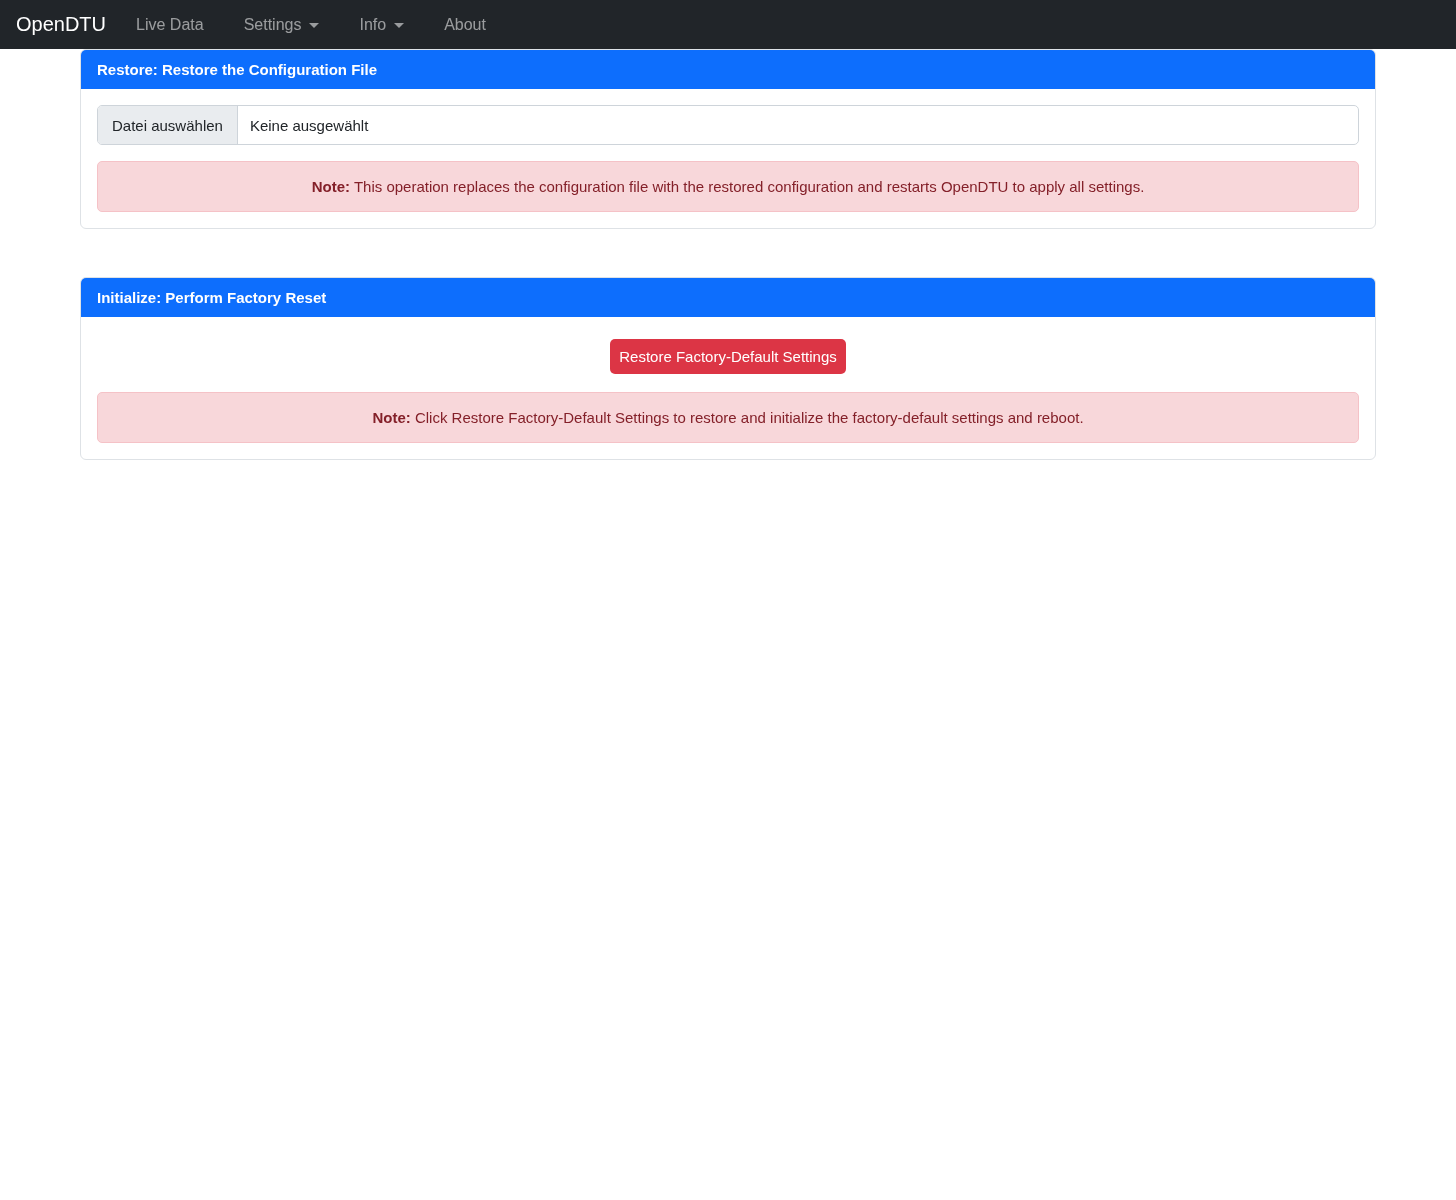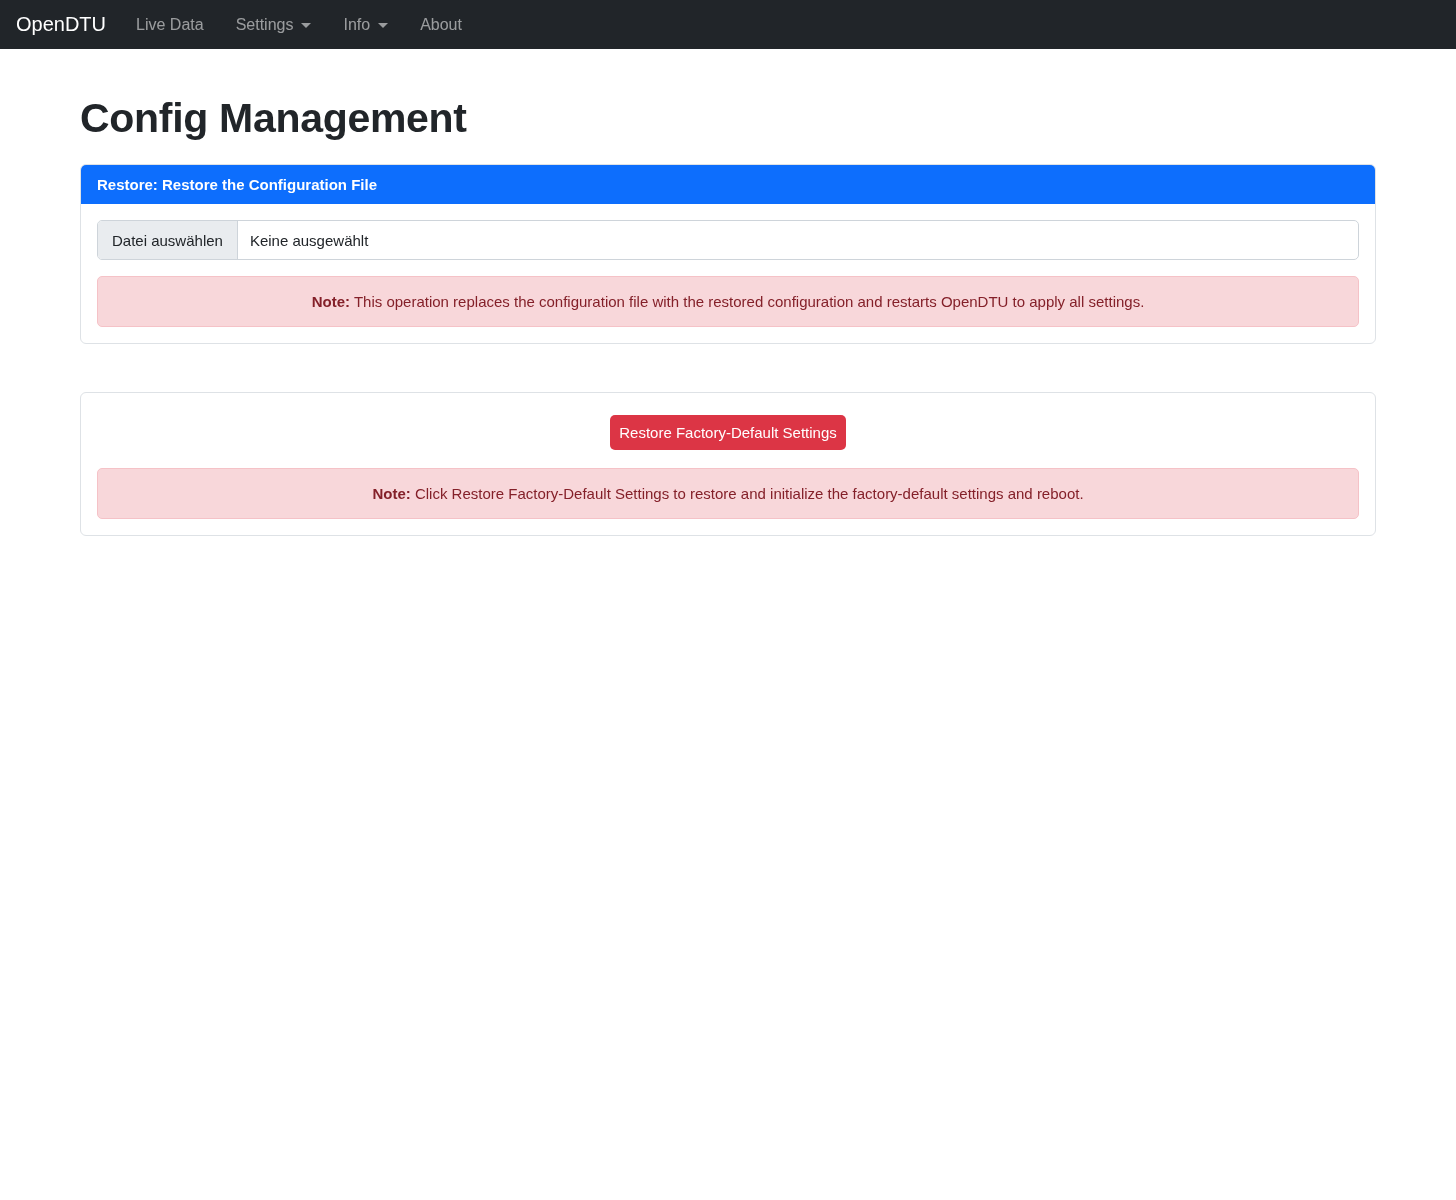--- a/index.html
+++ b/index.html
@@ -24,21 +24,21 @@
   .brand {
     color: #ffffff;
     font-size: 20px;
     margin-right: 18px;
     text-decoration: none;
     white-space: nowrap;
   }
   .nav-links {
     display: flex;
     align-items: center;
-    gap: 8px;
+    gap: 16px;
   }
   .nav-item {
     color: rgba(255,255,255,0.55);
     font-size: 16px;
     padding: 8px 12px;
     text-decoration: none;
     white-space: nowrap;
     display: inline-flex;
     align-items: center;
     gap: 6px;
@@ -179,37 +179,37 @@
       <span class="caret"></span>
     </a>
     <a class="nav-item" href="#">
       <span>About</span>
     </a>
   </div>
 </div>
 
 <div class="container">
 
-  <h1 class="page-title">Config Management</h1>
 
 
   <div class="card">
     <div class="card-header">Restore: Restore the Configuration File</div>
     <div class="card-body">
       <div class="file-input">
         <div class="file-btn">Datei auswählen</div>
         <div class="file-name">Keine ausgewählt</div>
       </div>
       <div class="note">
         <b>Note:</b><span> This operation replaces the configuration file with the restored configuration and restarts OpenDTU to apply all settings.</span>
       </div>
     </div>
   </div>
 
   <div class="card">
+    <div class="card-header">Initialize: Perform Factory Reset</div>
     <div class="card-body">
       <div class="center-row">
         <button class="btn btn-danger">Restore Factory-Default Settings</button>
       </div>
       <div class="note">
         <b>Note:</b><span> Click Restore Factory-Default Settings to restore and initialize the factory-default settings and reboot.</span>
       </div>
     </div>
   </div>
 

